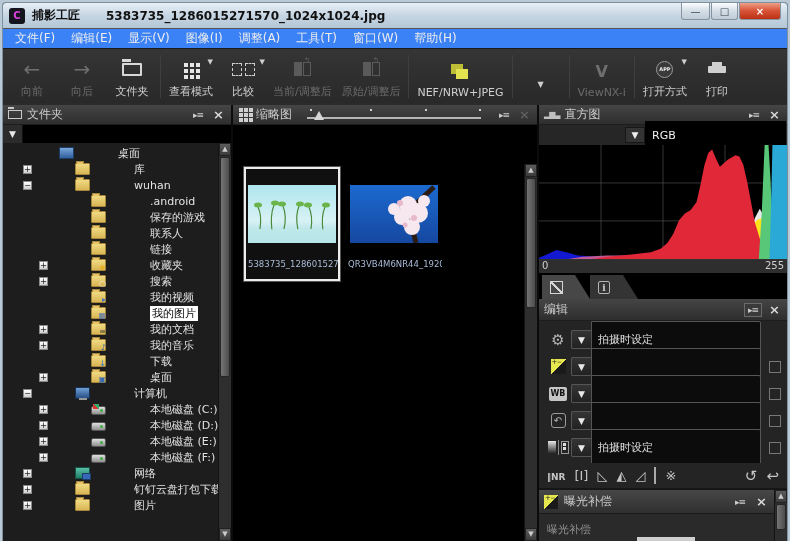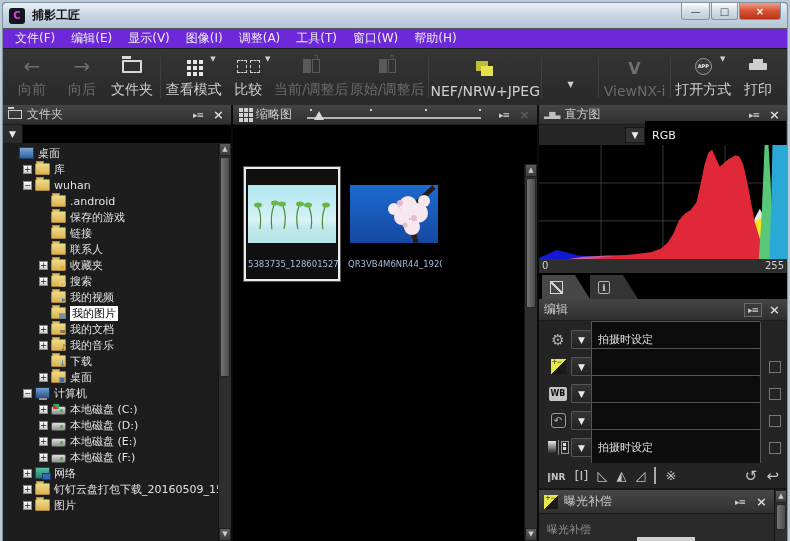--- a/index.html
+++ b/index.html
@@ -20,30 +20,30 @@
   .winbtns { position:absolute; right:6px; top:0; display:flex; }
   .wbtn { height:17px; border:1px solid #87939e; border-top:none;
     background:linear-gradient(#fdfeff,#d6e0e8 45%,#bfcbd6);
     border-radius:0 0 3px 3px; font-size:10px; color:#3a4855;
     display:flex; align-items:center; justify-content:center; margin-left:1px; }
   .wbtn.min { width:29px; } .wbtn.max { width:27px; }
   .wbtn.close { width:42px; background:linear-gradient(#f0a088,#d9573c 45%,#bb3012);
     color:#fff; font-weight:bold; }
 
   
-  .menubar { height:20px; background:#6d28d9; border-top:1px solid #555;
+  .menubar { height:20px; background:#3b82f6; border-top:1px solid #555;
     display:flex; align-items:center; padding-left:4px; }
   .menu-item { color:#ececec; font-size:12px; padding:2px 8px; cursor:default; }
 
   
   .toolbar { height:55px; background:linear-gradient(#353535,#292929);
     border-top:1px solid #1a1a1a; display:flex; align-items:stretch; padding:2px 4px 1px; }
   .tbtn { min-width:50px; padding:0 5px; display:flex; flex-direction:column;
     align-items:center; justify-content:flex-end; padding-bottom:3px; gap:3px; }
-  .tbtn .tlabel { font-size:14px; color:#cfcfcf; white-space:nowrap; }
+  .tbtn .tlabel { font-size:11px; color:#cfcfcf; white-space:nowrap; }
   .tbtn.disabled .tlabel { color:#6b6b6b; }
   .tsep { width:1px; background:#191919; border-right:1px solid #3f3f3f; margin:4px 3px; }
   .ti { height:24px; min-width:26px; position:relative; display:flex;
     align-items:center; justify-content:center; color:#d8d8d8; }
   .disabled .ti { color:#6f6f6f; }
   .ti .dd { position:absolute; right:-9px; top:1px; font-size:7px; color:#d0d0d0; }
   .ti-arrow { font-size:20px; line-height:20px; }
   .ti-folder-shape { width:20px; height:13px; border:2px solid #d8d8d8; border-radius:1px; position:relative; }
   .ti-folder-shape::before { content:""; position:absolute; left:-2px; top:-6px; width:9px; height:3px; background:#d8d8d8; }
   .grid9 { width:4px; height:4px; background:#e6e6e6;
@@ -85,21 +85,21 @@
   .left-panel { width:230px; flex:none; background:#242424; border-right:2px solid #0b0b0b;
     display:flex; flex-direction:column; }
   .ph-folder { width:14px; height:9px; border:1.5px solid #c9c9c9; position:relative; }
   .ph-folder::before { content:""; position:absolute; left:-1px; top:-4px; width:6px; height:2px; background:#c9c9c9; }
   .pathrow { height:18px; background:#000; display:flex; align-items:center; flex:none; }
   .path-dd { width:20px; height:100%; background:#2c2c2c; color:#e8e8e8; font-size:9px;
     display:flex; align-items:center; justify-content:center; border-right:1px solid #111; }
   .path-text { color:#e3e3e3; font-size:11px; padding-left:5px;
     font-family:"DejaVu Sans Mono","Liberation Mono",monospace; white-space:nowrap; }
   .tree { flex:1; background:#1d1d1d; position:relative; overflow:hidden; padding-top:2px; }
-  .trow { height:16px; display:flex; align-items:center; font-size:11px; color:#e2e2e2; white-space:nowrap; }
+  .trow { height:16px; display:flex; align-items:center; font-size:11px; color:#e2e2e2; white-space:nowrap;gap:40px; }
   .texp { width:9px; height:9px; flex:none; border:1px solid #8a8a8a;
     background:linear-gradient(#fff,#cfcfcf); color:#222; font-size:8px; line-height:7px;
     text-align:center; margin-right:3px; }
   .texp-sp { width:12px; flex:none; }
   .ticon { width:15px; height:12px; flex:none; margin-right:4px; position:relative; }
   .ic-folder { background:linear-gradient(#f0da84,#d9b554); border:1px solid #a8863a; border-radius:1px; }
   .ic-folder::before { content:""; position:absolute; top:-3px; left:0; width:6px; height:2px;
     background:#e3c468; border:1px solid #a8863a; border-bottom:none; }
   .ov { position:absolute; right:-1px; bottom:-2px; font-size:8px; line-height:8px; }
   .ic-desktop { background:linear-gradient(#79a7d9,#2f5f9e); border:1px solid #1d3c66; }
@@ -202,20 +202,21 @@
   .expo-scroll { position:absolute; right:0; top:0; bottom:0; width:13px; background:#2e2e2e; border-left:1px solid #141414; }
 </style>
 </head>
 <body>
 
 <div class="window">
 
   <div class="titlebar">
     <div class="app-icon">C</div>
     <span class="title-app">捕影工匠</span>
+    <span class="title-file">5383735_1286015271570_1024x1024.jpg</span>
     <div class="winbtns">
       <div class="wbtn min">—</div>
       <div class="wbtn max">□</div>
       <div class="wbtn close">×</div>
     </div>
   </div>
 
   <div class="menubar" id="menubar">
       <span class="menu-item">文件(F)</span>
       <span class="menu-item">编辑(E)</span>
@@ -360,26 +361,26 @@
             <span>.android</span>
           </div>
           <div class="trow" style="padding-left: 36px;">
             <span class="texp-sp"></span>
             <span class="ticon ic-folder"></span>
             <span>保存的游戏</span>
           </div>
           <div class="trow" style="padding-left: 36px;">
             <span class="texp-sp"></span>
             <span class="ticon ic-folder"></span>
-            <span>链接</span>
+            <span>联系人</span>
           </div>
           <div class="trow" style="padding-left: 36px;">
             <span class="texp-sp"></span>
             <span class="ticon ic-folder"></span>
-            <span>联系人</span>
+            <span>链接</span>
           </div>
           <div class="trow" style="padding-left: 36px;">
             <span class="texp">+</span>
             <span class="ticon ic-folder">
               <span class="ov" style="color: rgb(232, 176, 25);">★</span>
             </span>
             <span>收藏夹</span>
           </div>
           <div class="trow" style="padding-left: 36px;">
             <span class="texp">+</span>

